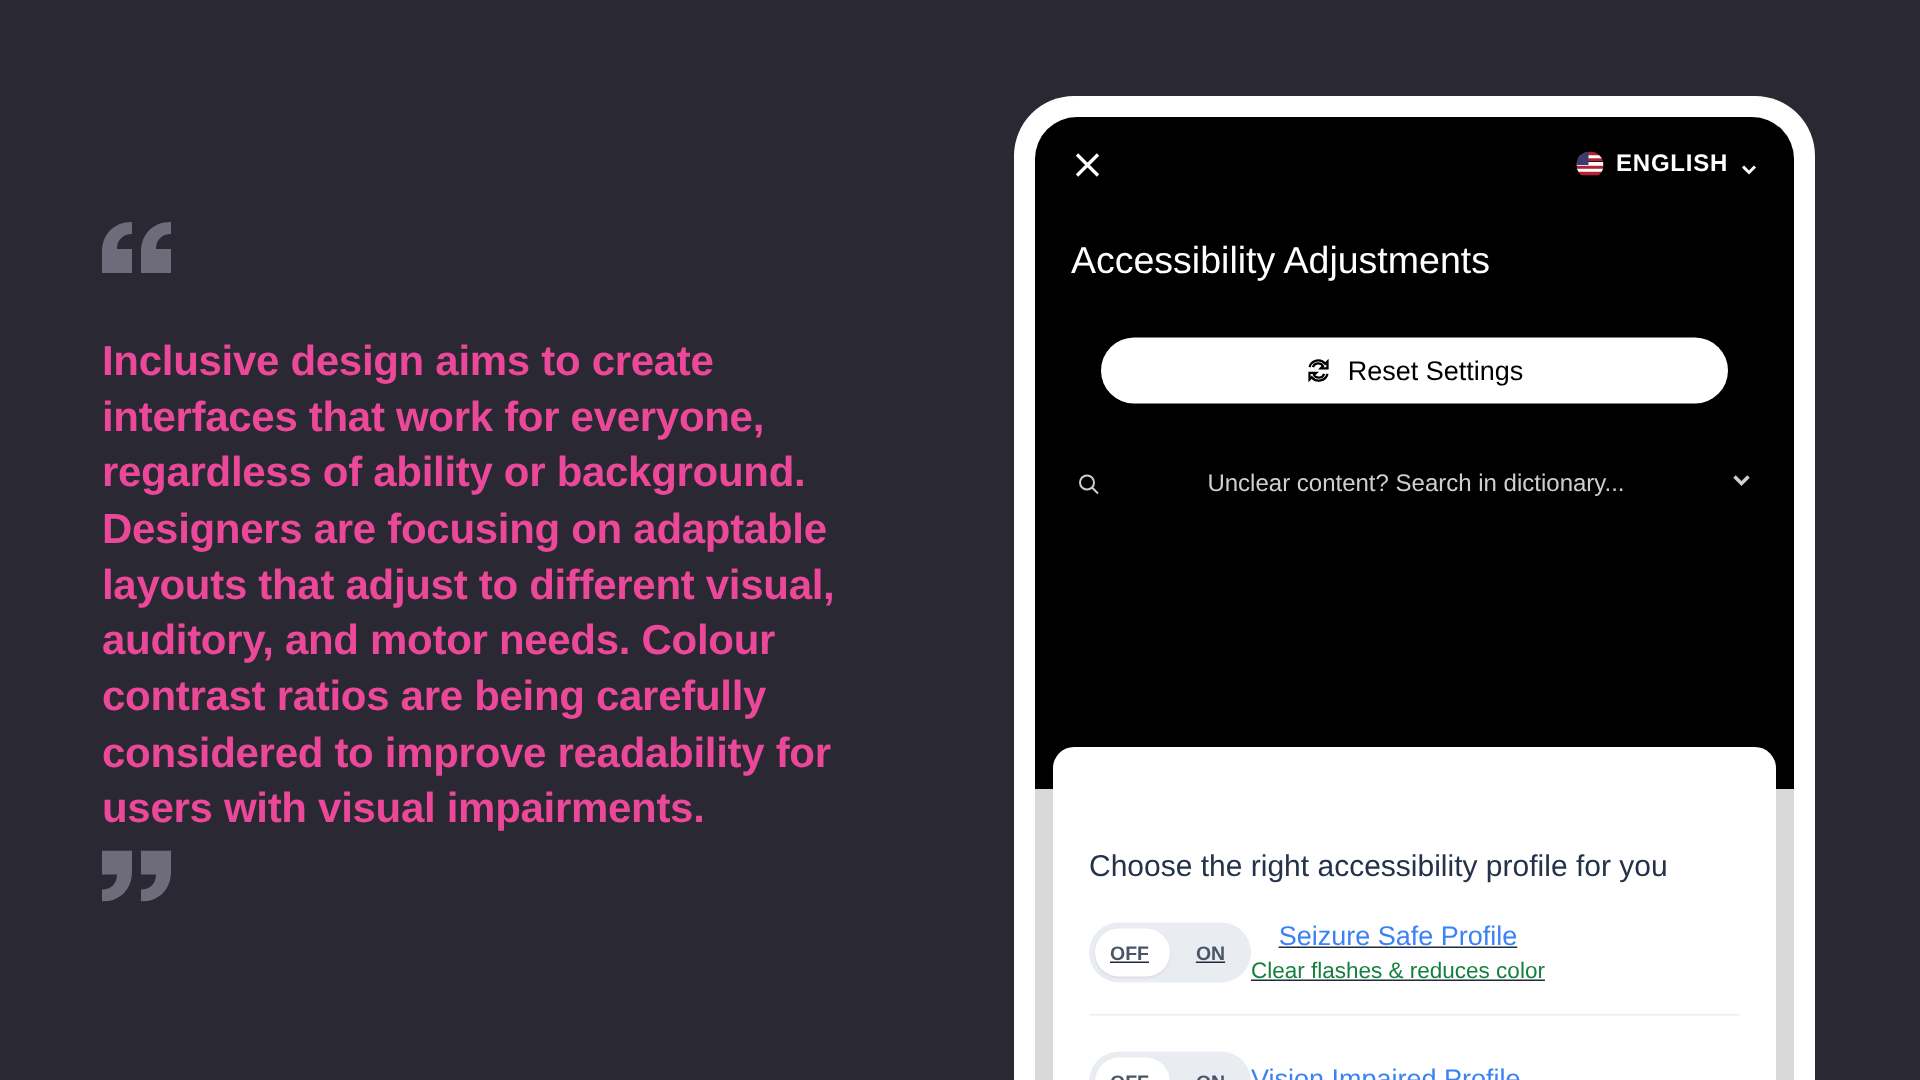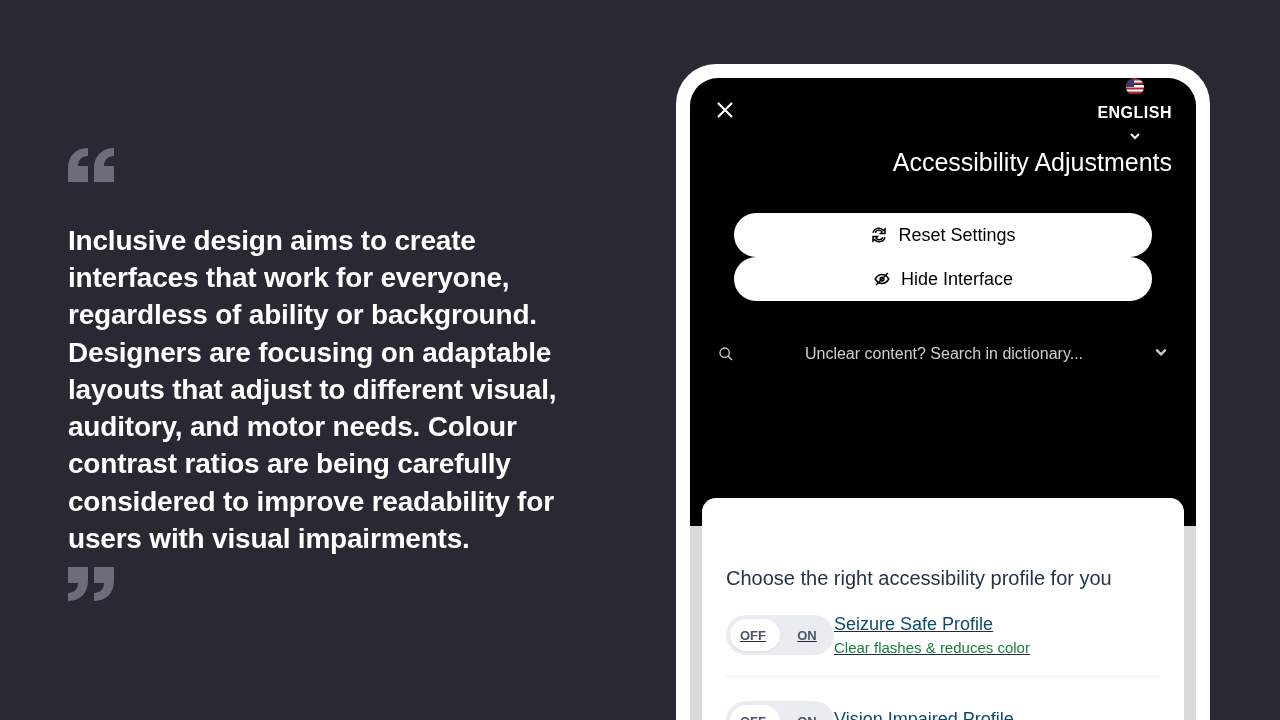--- a/index.html
+++ b/index.html
@@ -21,21 +21,21 @@
   .quote-open {
     color: #6e6c7a;
     font-size: 56px;
     line-height: 1;
     margin-bottom: 6px;
     font-weight: 900;
     letter-spacing: -4px;
   }
   .quote-open svg, .quote-close svg { display: block; }
   .quote-text {
-    color: #ffffff;
+    color: #ec4899;
     font-size: 28px;
     font-weight: 700;
     line-height: 1.33;
     letter-spacing: -0.2px;
     margin-top: 40px;
   }
   .quote-close {
     color: #6e6c7a;
     font-size: 56px;
     line-height: 1;
@@ -80,24 +80,23 @@
     align-items: center;
     height: 28px;
   }
   .close-x {
     width: 22px; height: 22px;
     display: flex; align-items: center; justify-content: center;
     cursor: pointer;
   }
   .close-x svg { stroke: #fff; stroke-width: 2.2; }
   .lang {
-    display: flex; align-items: center; gap: 8px;
+    display: flex; align-items: flex-end; gap: 8px;
     font-weight: 600; font-size: 16px; letter-spacing: 0.5px;
     cursor: pointer;
-    flex-direction: column;
   }
   .flag {
     width: 18px; height: 18px; border-radius: 50%;
     background:
       linear-gradient(#b22234, #b22234) 0 0/100% 14%,
       linear-gradient(#fff, #fff) 0 14%/100% 14%,
       linear-gradient(#b22234, #b22234) 0 28%/100% 14%,
       linear-gradient(#fff, #fff) 0 42%/100% 14%,
       linear-gradient(#b22234, #b22234) 0 56%/100% 14%,
       linear-gradient(#fff, #fff) 0 70%/100% 14%,
@@ -106,30 +105,30 @@
     position: relative;
     overflow: hidden;
   }
   .flag::after {
     content: "";
     position: absolute;
     left: 0; top: 0; width: 45%; height: 50%;
     background: #3c3b6e;
   }
   .panel-title {
-    text-align: right;
+    text-align: left;
     font-size: 25px;
     font-weight: 500;
-    margin-top: 24px;
+    margin-top: 36px;
   }
   .pill-group {
     margin-top: 36px;
     display: flex;
     flex-direction: column;
-    gap: 0;
+    gap: 14px;
     padding: 0 20px;
   }
   .pill {
     background: #ffffff;
     color: #000000;
     border-radius: 999px;
     height: 44px;
     display: flex;
     align-items: center;
     justify-content: center;
@@ -206,21 +205,22 @@
   }
   .toggle .lbl {
     position: relative;
     z-index: 1;
     width: 50%;
     text-align: center;
   }
   .profile-text .name {
     font-size: 18px;
     font-weight: 500;
-    color: #0c4a6e;
+    color: #3b82f6;
+    text-align: center;
   }
   .profile-text .desc {
     font-size: 15px;
     color: #15803d;
     margin-top: 4px;
   }
 </style>
 </head>
 <body>
 
@@ -259,28 +259,20 @@
 
       <div class="panel-title">Accessibility Adjustments</div>
 
       <div class="pill-group">
         <div class="pill">
           <svg viewBox="0 0 24 24">
               <path d="M4 9a8 8 0 0 1 14-3l2-2v6h-6l2-2a5 5 0 0 0-9 1M20 15a8 8 0 0 1-14 3l-2 2v-6h6l-2 2a5 5 0 0 0 9-1"></path>
             </svg>
           <span>Reset Settings</span>
         </div>
-        <div class="pill">
-          <svg viewBox="0 0 24 24">
-              <path d="M3 12s3.5-6 9-6 9 6 9 6-3.5 6-9 6-9-6-9-6z"></path>
-              <circle cx="12" cy="12" r="2.5"></circle>
-              <path d="M4 20 L20 4"></path>
-            </svg>
-          <span>Hide Interface</span>
-        </div>
       </div>
 
       <div class="search-row">
         <span class="mag">
           <svg width="16" height="16" viewBox="0 0 24 24">
               <circle cx="10" cy="10" r="7"></circle>
               <path d="M21 21l-6-6"></path>
             </svg>
         </span>
         <span class="search-text">Unclear content? Search in dictionary...</span>

